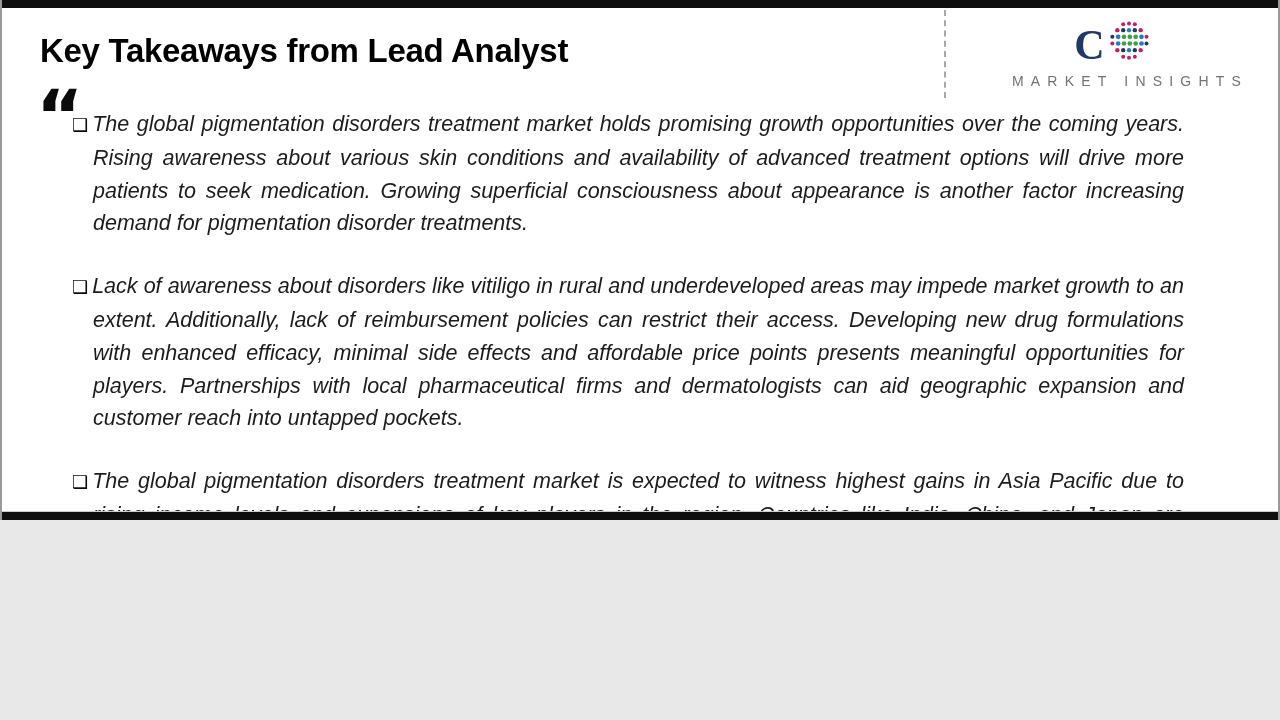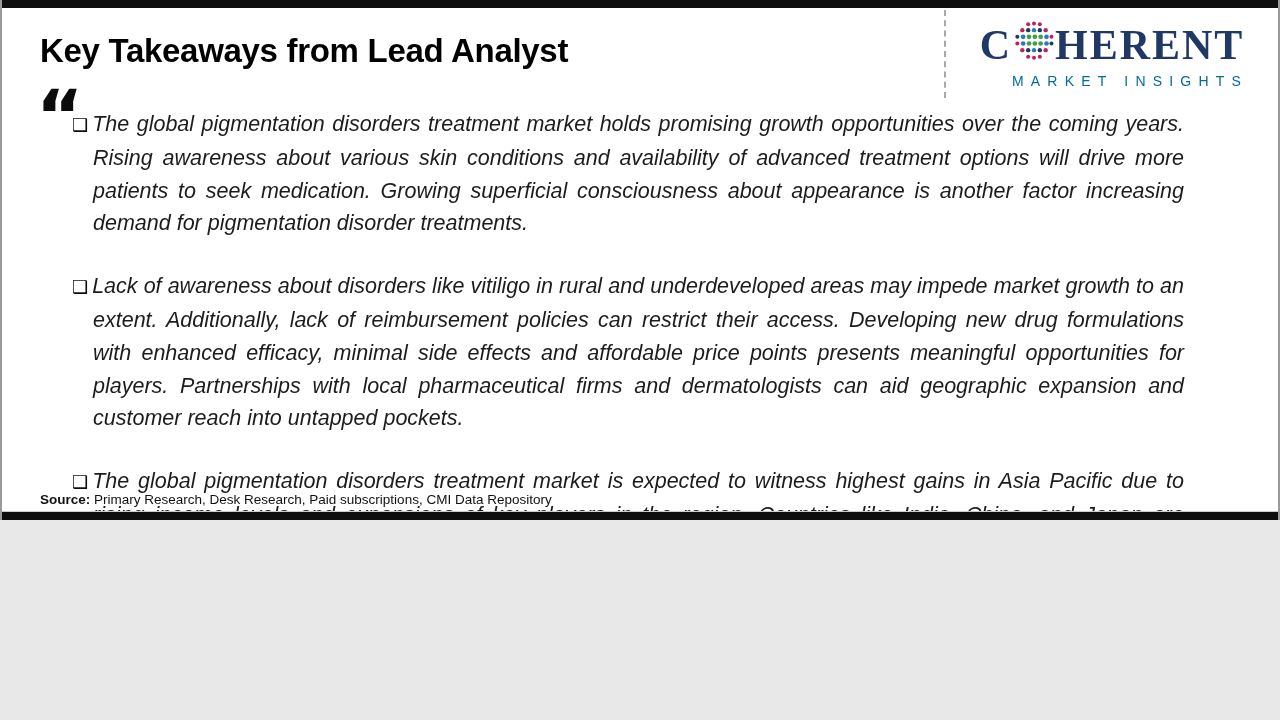--- a/index.html
+++ b/index.html
@@ -35,21 +35,21 @@
   }
   .logo-word{
     font-family:"Liberation Serif", serif;
     font-weight:700;font-size:42px;line-height:44px;
     color:#1f3864;letter-spacing:2px;
     display:flex;align-items:center;
   }
   .logo-globe{margin:0 1px 0 2px;}
   .logo-tagline{
     font-family:"Liberation Sans", sans-serif;
-    font-size:14px;font-weight:400;color:#0369a1;
+    font-size:14px;font-weight:400;color:#737373;
     letter-spacing:7.2px;margin-top:3px;text-indent:4px;white-space:nowrap;margin-left:32px;
   }
   .quote{
     position:absolute;
     font-family:"DejaVu Sans", sans-serif;
     font-weight:700;color:#0b0b0b;
     font-size:72px;line-height:1;
   }
   .quote-open{left:34px;top:80px;}
   .quote-close{left:1210px;top:546px;}
@@ -122,34 +122,30 @@
           <circle cx="17" cy="36" r="2.6" fill="#1f3864"></circle>
           <circle cx="24" cy="36" r="2.6" fill="#2e79b9"></circle>
           <circle cx="31" cy="36" r="2.6" fill="#1f3864"></circle>
           <circle cx="38" cy="36" r="2.6" fill="#c02060"></circle>
 
           <circle cx="17" cy="44" r="2.4" fill="#c02060"></circle>
           <circle cx="24" cy="45" r="2.4" fill="#c02060"></circle>
           <circle cx="31" cy="44" r="2.4" fill="#c02060"></circle>
         </svg>
       </span>
-      <span>HERENT</span>
     </div>
     <div class="logo-tagline">MARKET INSIGHTS</div>
   </div>
 
   <span class="quote quote-open">“</span>
 
   <div class="body">
     <p><span class="bullet-glyph">❑</span><span>The global pigmentation disorders treatment market holds promising growth opportunities over the coming years. Rising awareness about various skin conditions and availability of advanced treatment options will drive more patients to seek medication. Growing superficial consciousness about appearance is another factor increasing demand for pigmentation disorder treatments.</span></p>
     <p><span class="bullet-glyph">❑</span><span>Lack of awareness about disorders like vitiligo in rural and underdeveloped areas may impede market growth to an extent. Additionally, lack of reimbursement policies can restrict their access. Developing new drug formulations with enhanced efficacy, minimal side effects and affordable price points presents meaningful opportunities for players. Partnerships with local pharmaceutical firms and dermatologists can aid geographic expansion and customer reach into untapped pockets.</span></p>
     <p><span class="bullet-glyph">❑</span><span>The global pigmentation disorders treatment market is expected to witness highest gains in Asia Pacific due to rising income levels and expansions of key players in the region. Countries like India, China, and Japan are forecast to experience strong increases in procedural volumes for conditions like melasma and post-inflammatory hyperpigmentation.</span></p>
   </div>
 
   <span class="quote quote-close">”</span>
 
-  <div class="footer">
-    <span class="src-label">Source:</span><span> Primary Research, Desk Research, Paid subscriptions, CMI Data Repository</span>
-  </div>
 
   <div class="bar-bottom"></div>
 
 </div>
 
 </body></html>

